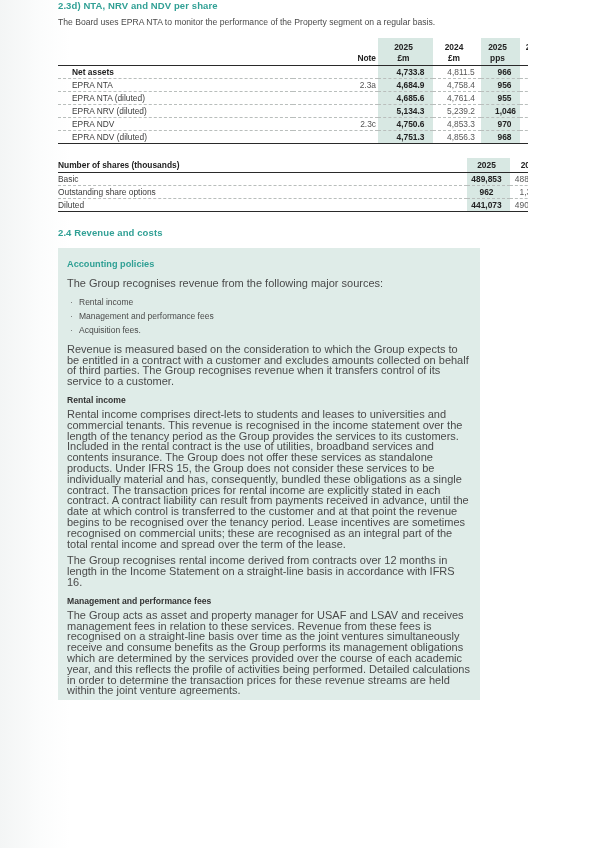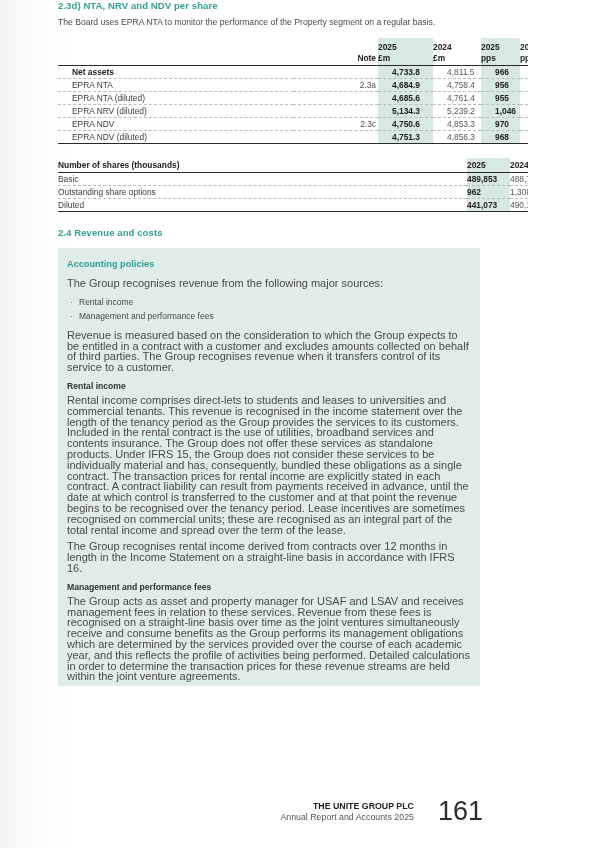--- a/index.html
+++ b/index.html
@@ -36,21 +36,21 @@
     color: #4a4a4a;
     margin: 6px 0 0 0;
     line-height: 11px;
   }
 
   
   table { border-collapse: collapse; width: 100%; table-layout: fixed; }
   .t1 { margin-top: 10px; font-size: 8.4px; }
   .t2 { margin-top: 14px; font-size: 8.4px; }
   th, td { padding: 0; height: 13px; vertical-align: middle; font-weight: normal; }
-  .num { text-align: left; }
+  .num { text-align: center; }
   .hl { background: #d8e8e3; }
   .t1 thead .year-row th { height: 14px; padding-top: 3px; }
   .t1 thead th { font-weight: bold; color: #222222; }
   .t1 thead tr.unit-row th { border-bottom: 1.6px solid #2a2a2a; }
   .t1 tbody td { border-bottom: 1px dashed #b9bebc; padding-left: 14px; }
   .t1 tbody tr:last-child td { border-bottom: 1.6px solid #2a2a2a; }
   .row-label { text-align: left; color: #3c3c3c; }
   .bold-label { font-weight: bold; color: #222222; }
   .note-cell { text-align: right; color: #555555; padding-right: 2px; }
   .v25 { font-weight: bold; color: #222222; }
@@ -246,31 +246,25 @@
     </table>
 
     <h2 class="section-heading" style="margin-top:15px">2.4 Revenue and costs</h2>
 
     <div class="policy-box">
       <h3>Accounting policies</h3>
       <p>The Group recognises revenue from the following major sources:</p>
       <ul>
         <li>Rental income</li>
         <li>Management and performance fees</li>
+        <li>Acquisition fees.</li>
       </ul>
       <p>Revenue is measured based on the consideration to which the Group expects to be entitled in a contract with a customer and excludes amounts collected on behalf of third parties. The Group recognises revenue when it transfers control of its service to a customer.</p>
       <h4>Rental income</h4>
       <p>Rental income comprises direct-lets to students and leases to universities and commercial tenants. This revenue is recognised in the income statement over the length of the tenancy period as the Group provides the services to its customers. Included in the rental contract is the use of utilities, broadband services and contents insurance. The Group does not offer these services as standalone products. Under IFRS 15, the Group does not consider these services to be individually material and has, consequently, bundled these obligations as a single contract. The transaction prices for rental income are explicitly stated in each contract. A contract liability can result from payments received in advance, until the date at which control is transferred to the customer and at that point the revenue begins to be recognised over the tenancy period. Lease incentives are sometimes recognised on commercial units; these are recognised as an integral part of the total rental income and spread over the term of the lease.</p>
       <p>The Group recognises rental income derived from contracts over 12 months in length in the Income Statement on a straight-line basis in accordance with IFRS 16.</p>
       <h4>Management and performance fees</h4>
       <p style="margin-bottom:0">The Group acts as asset and property manager for USAF and LSAV and receives management fees in relation to these services. Revenue from these fees is recognised on a straight-line basis over time as the joint ventures simultaneously receive and consume benefits as the Group performs its management obligations which are determined by the services provided over the course of each academic year, and this reflects the profile of activities being performed. Detailed calculations in order to determine the transaction prices for these revenue streams are held within the joint venture agreements.</p>
     </div>
 
   </div>
 
-  <div class="footer">
-    <div class="footer-text">
-      <div class="footer-company">THE UNITE GROUP PLC</div>
-      <div class="footer-report">Annual Report and Accounts 2025</div>
-    </div>
-    <div class="page-number">161</div>
-  </div>
 </div>
 
 </body></html>

